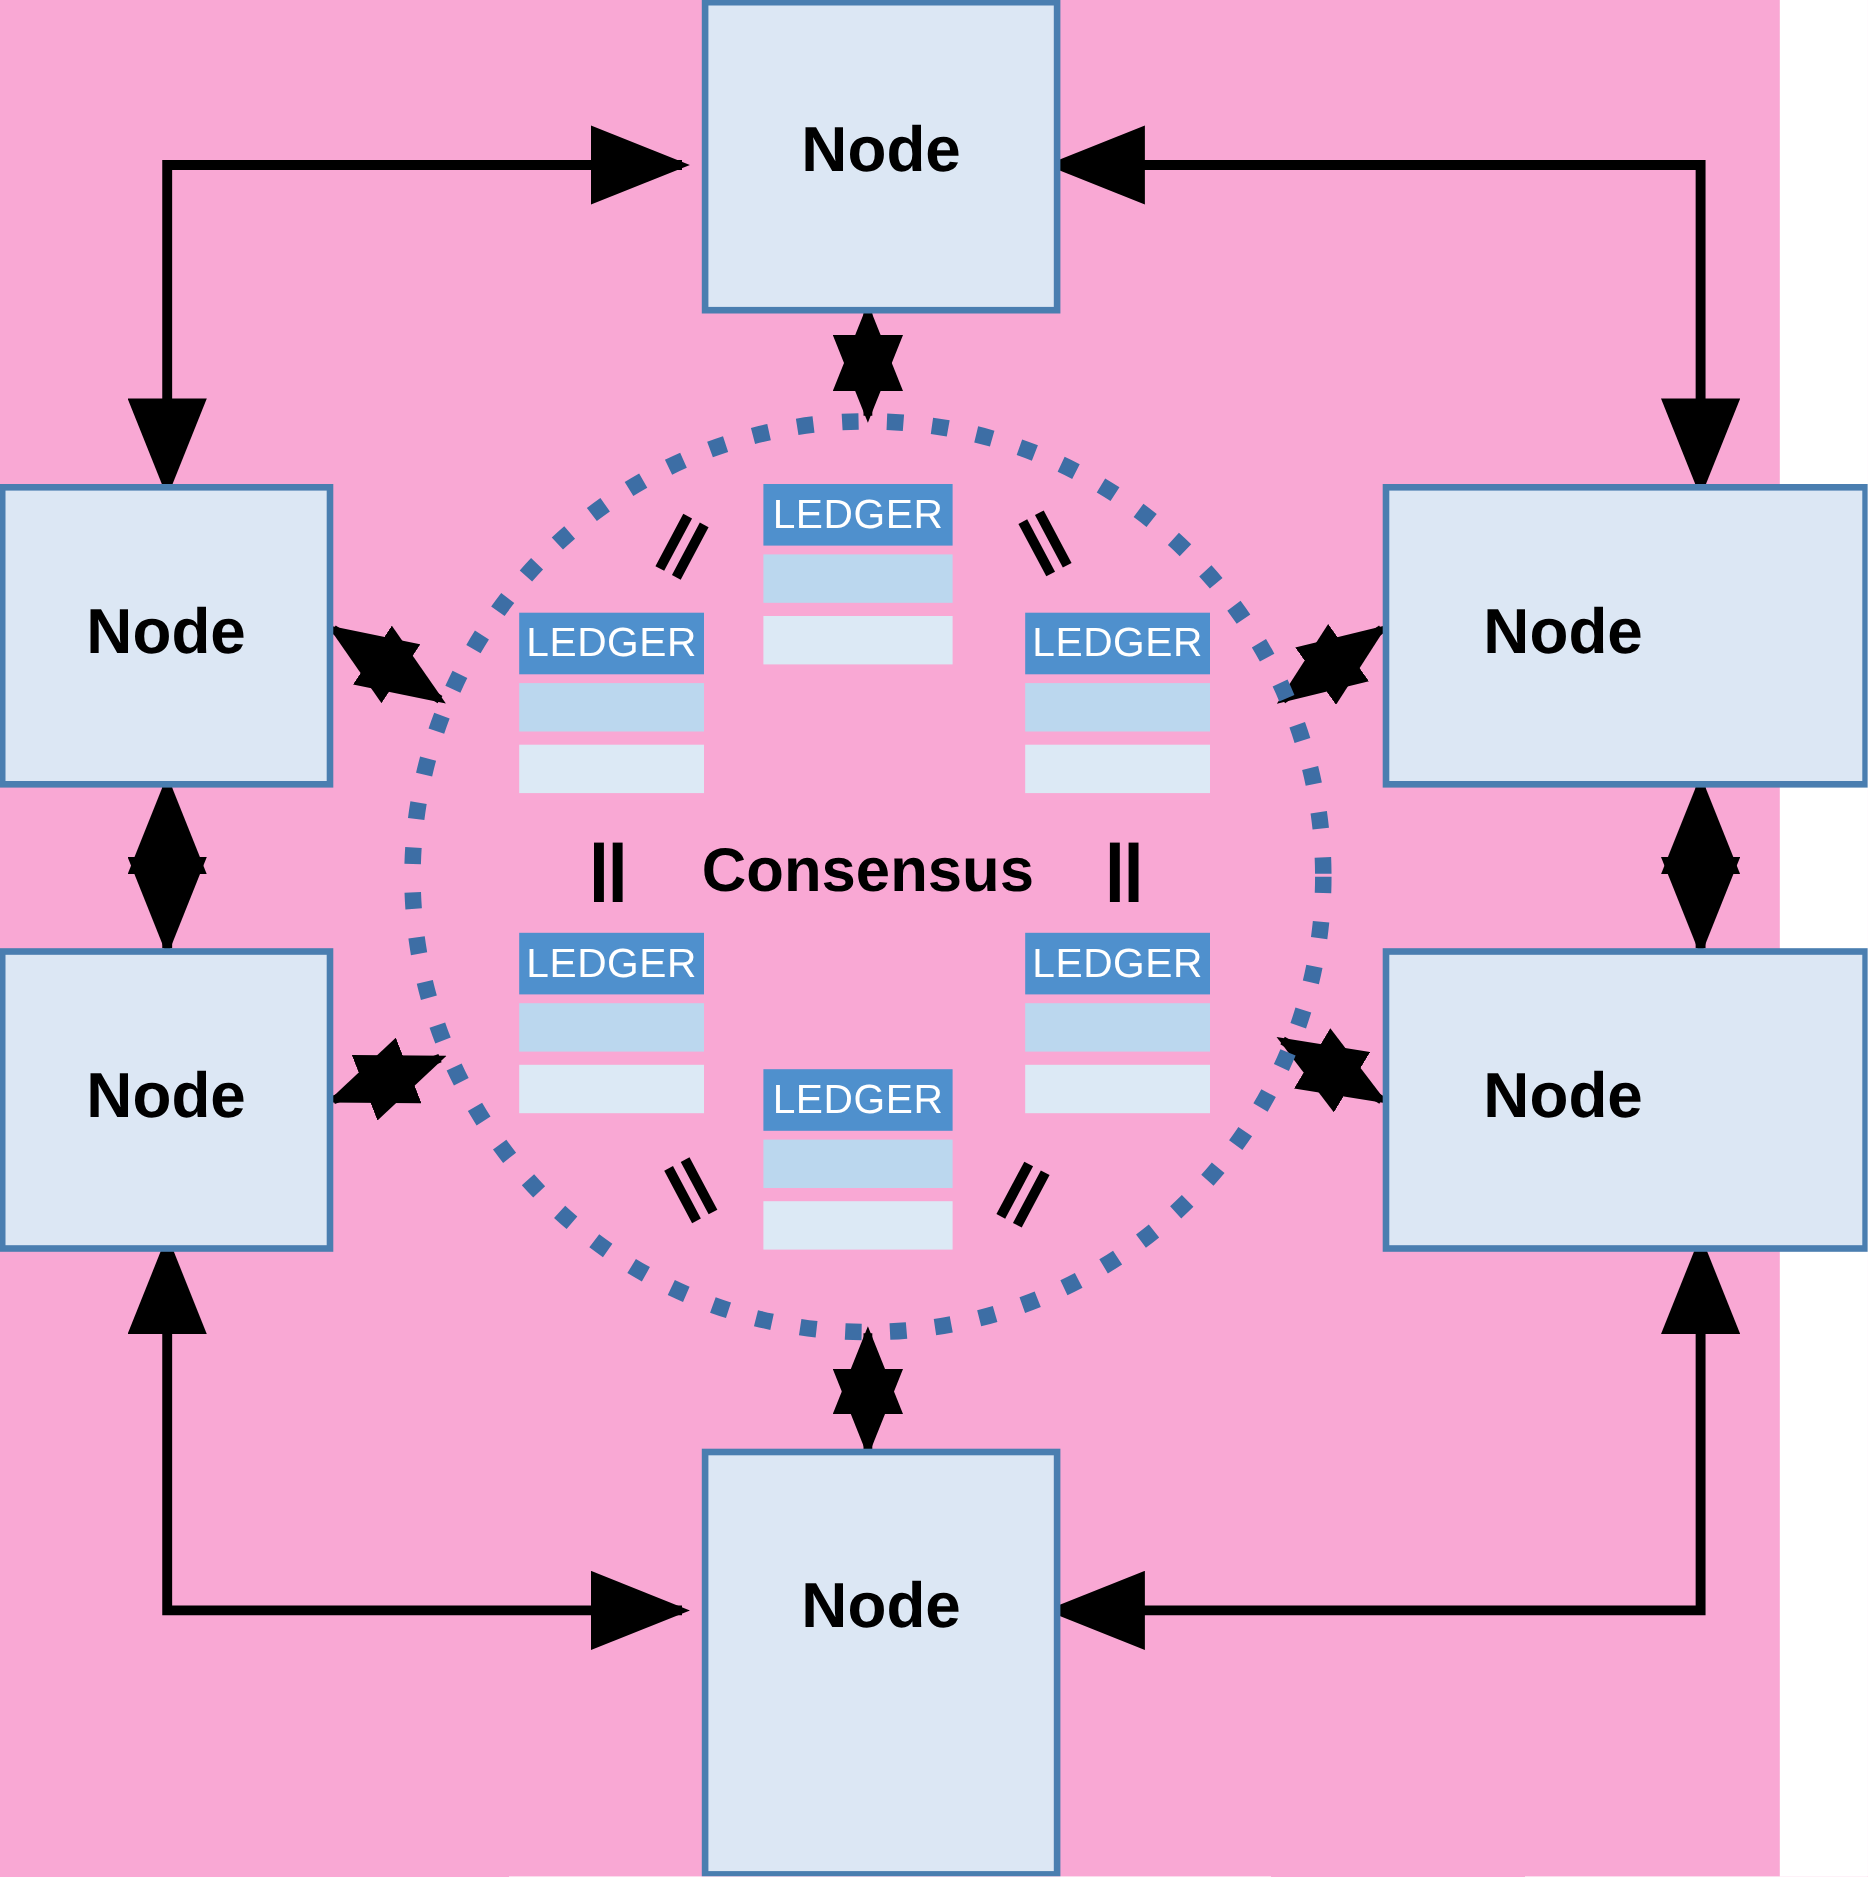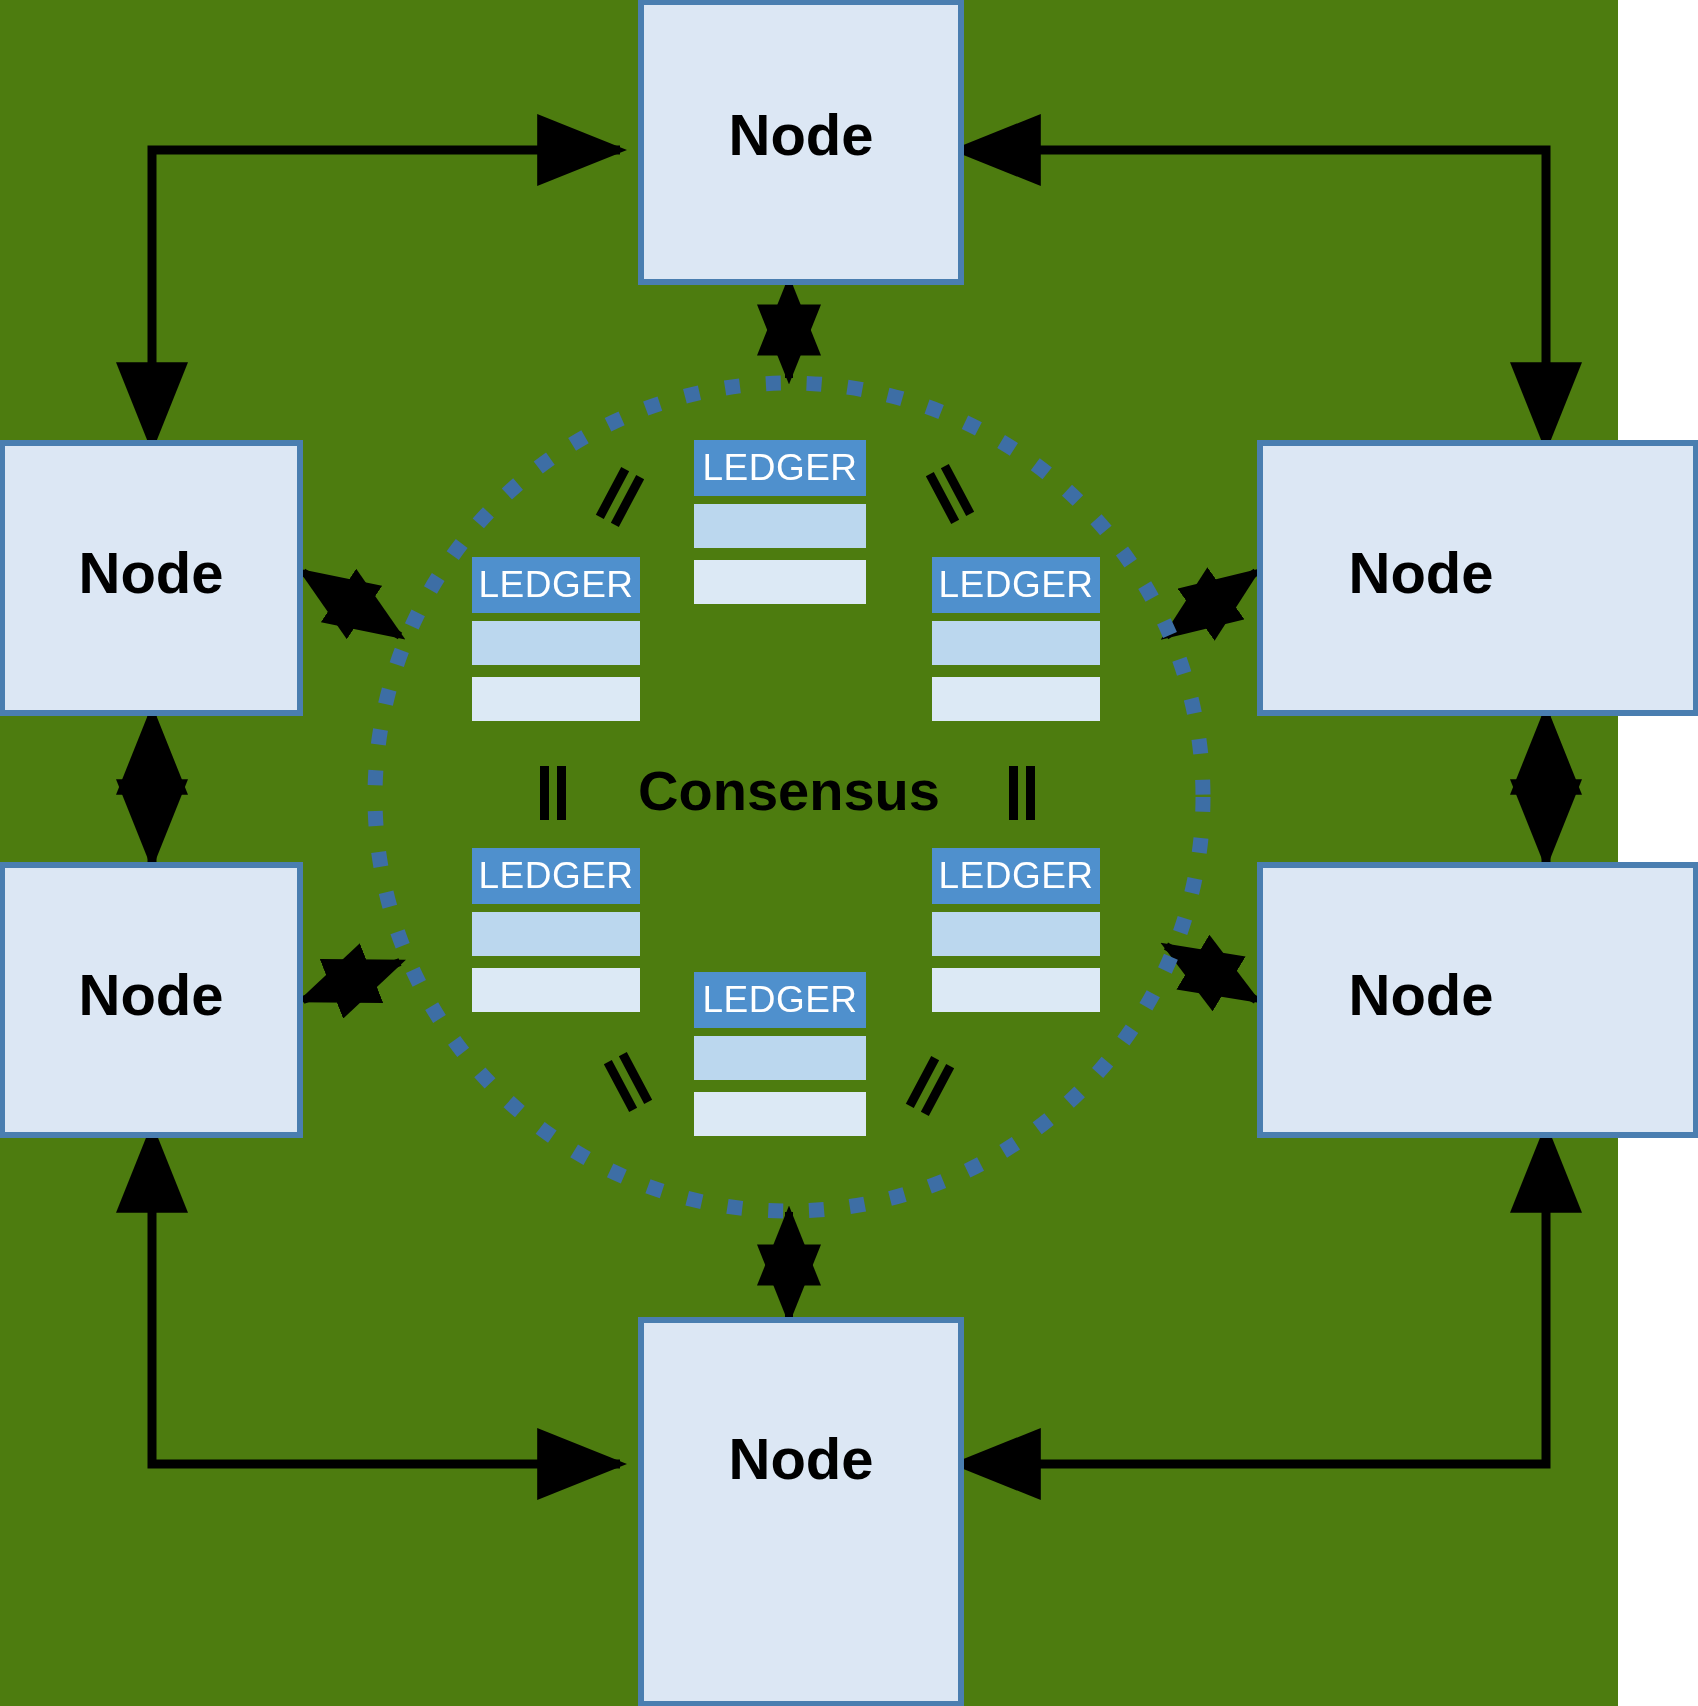--- a/index.html
+++ b/index.html
@@ -10,21 +10,21 @@
   body {
     width: 1698px;
     height: 1706px;
     font-family: "Liberation Sans", sans-serif;
     overflow: hidden;
   }
   #diagram-root {
     position: relative;
     width: 1618px;
     height: 1706px;
-    background: #4d7c0f;
+    background: #f9a8d4;
   }
   svg#diagram-svg {
     position: absolute;
     left: 0;
     top: 0;
     width: 1698px;
     height: 1706px;
     display: block;
   }
   .node-label {

